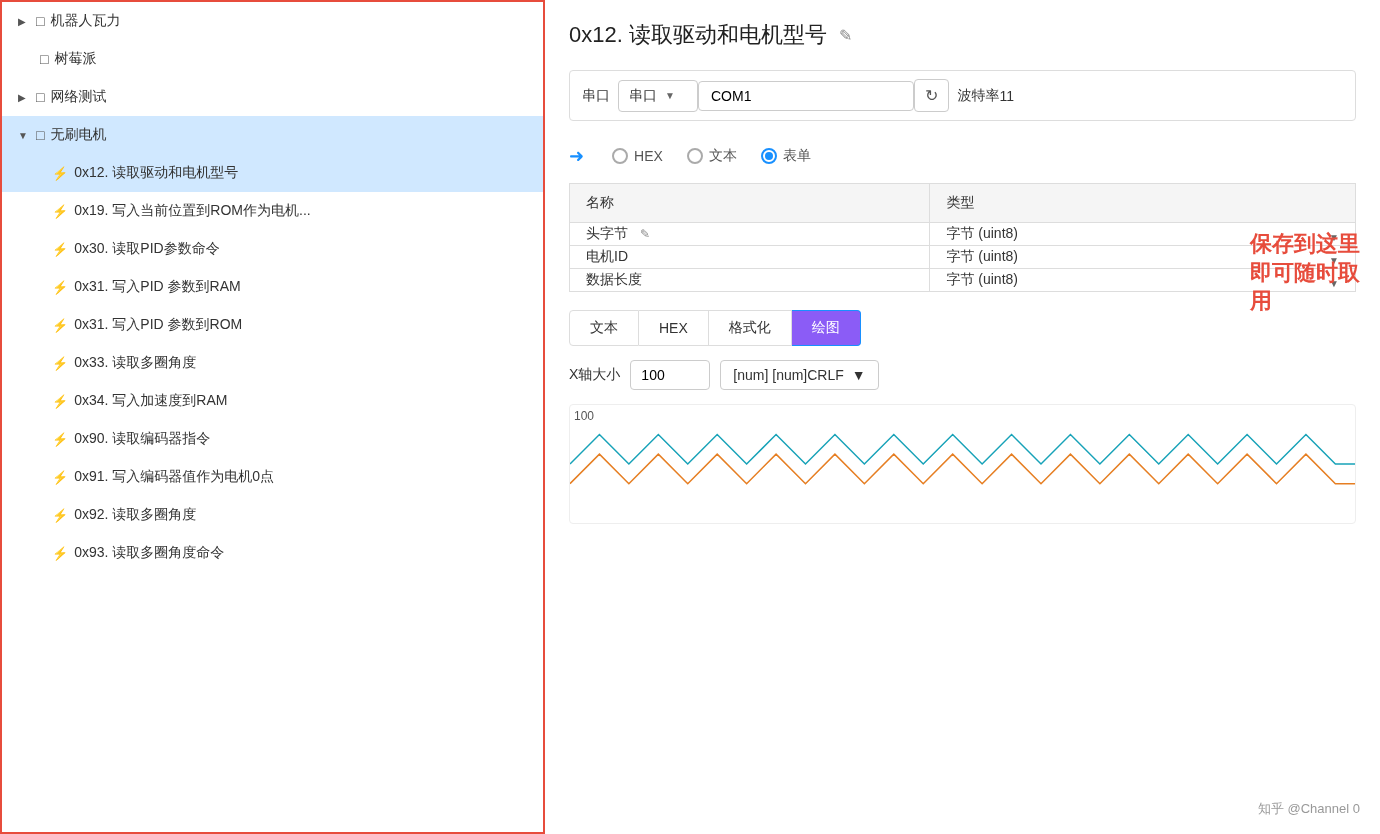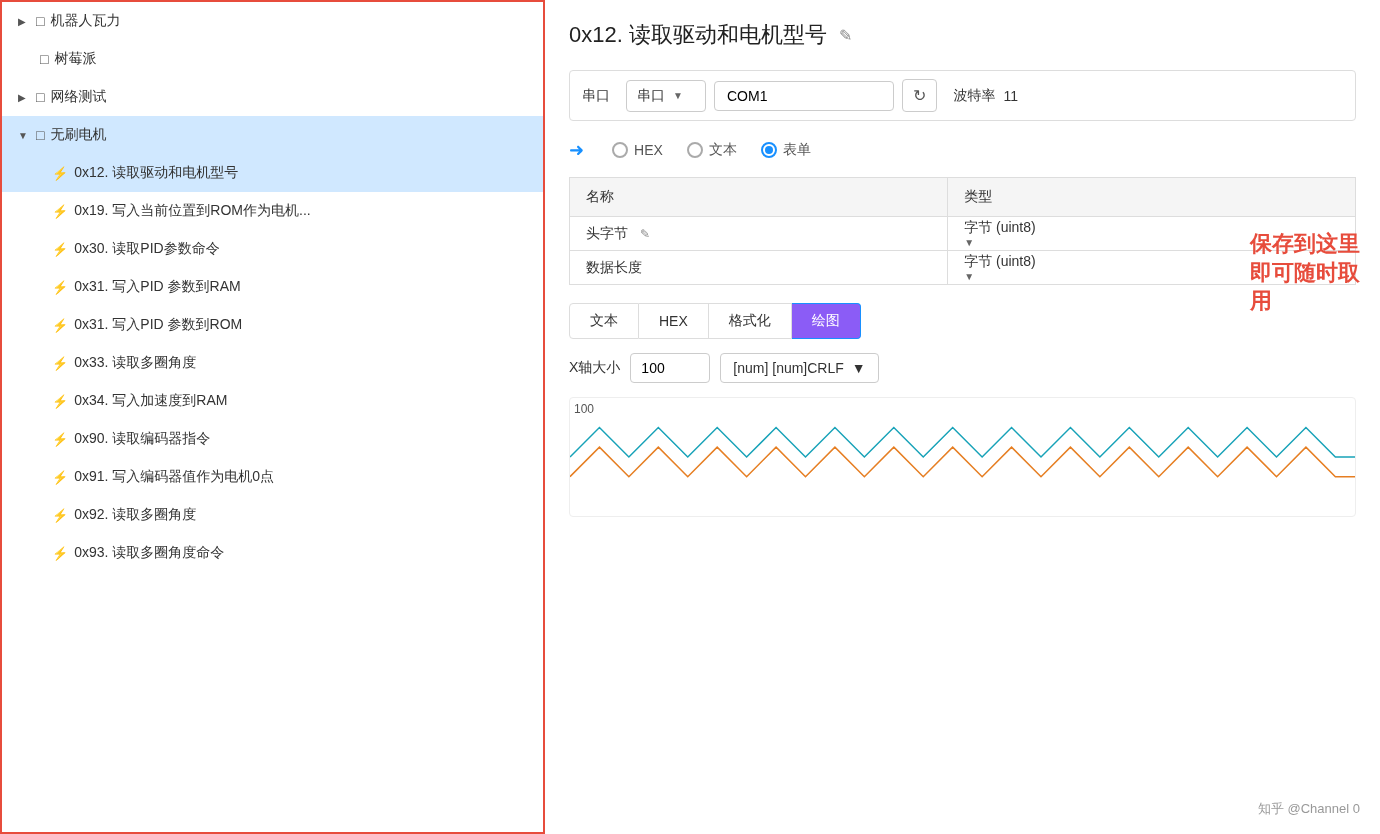--- a/index.html
+++ b/index.html
@@ -80,22 +80,21 @@
       margin-left: 12px;
       font-size: 16px;
       color: #888;
       cursor: pointer;
     }
 
     
     .serial-row {
       display: flex;
       align-items: center;
-      gap: 8px;
-      margin-bottom: 18px;
+      margin-bottom: 24px;
       border: 1px solid #ddd;
       border-radius: 4px;
       padding: 8px 12px;
     }
     .serial-label {
       font-size: 14px;
       color: #333;
       padding-right: 8px;
     }
     .serial-dropdown {
@@ -111,21 +110,21 @@
     .serial-dropdown .arrow-down {
       margin-left: 8px;
       font-size: 10px;
       color: #666;
     }
     .com-input {
       border: 1px solid #ccc;
       border-radius: 4px;
       padding: 6px 12px;
       font-size: 14px;
-      width: 180px;
+      width: 216px;
       outline: none;
     }
     .refresh-btn {
       border: 1px solid #ccc;
       border-radius: 4px;
       padding: 6px 10px;
       cursor: pointer;
       background: #fff;
       font-size: 16px;
       color: #555;
@@ -197,24 +196,23 @@
       color: #333;
     }
     .data-table td {
       border: 1px solid #ddd;
       padding: 2px 16px;
       font-size: 14px;
       color: #333;
     }
     .type-dropdown {
       display: flex;
-      align-items: flex-start;
+      align-items: flex-end;
       justify-content: space-between;
       width: 100%;
-      flex-direction: column;
     }
     .type-arrow {
       font-size: 10px;
       color: #666;
     }
     .edit-pencil {
       margin-left: 8px;
       color: #888;
       font-size: 12px;
       cursor: pointer;
@@ -445,20 +443,29 @@
           <span class="edit-pencil">✎</span>
         </td>
         <td>
           <div class="type-dropdown">
             <span>字节 (uint8)</span>
             <span class="type-arrow">▼</span>
           </div>
         </td>
       </tr>
       <tr>
+        <td>电机ID</td>
+        <td>
+          <div class="type-dropdown">
+            <span>字节 (uint8)</span>
+            <span class="type-arrow">▼</span>
+          </div>
+        </td>
+      </tr>
+      <tr>
         <td>数据长度</td>
         <td>
           <div class="type-dropdown">
             <span>字节 (uint8)</span>
             <span class="type-arrow">▼</span>
           </div>
         </td>
       </tr>
     </tbody>
   </table>

